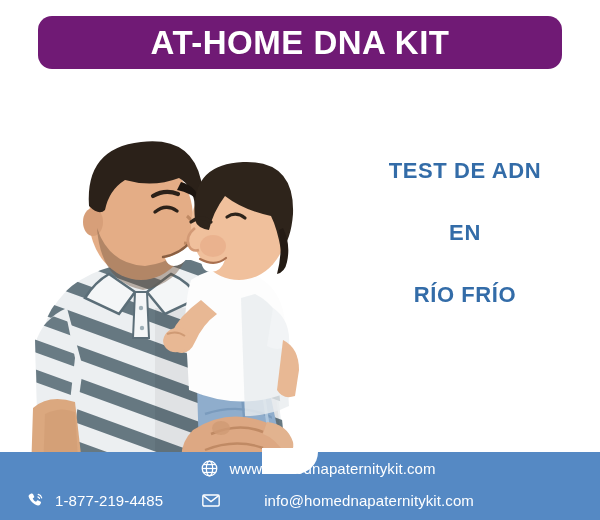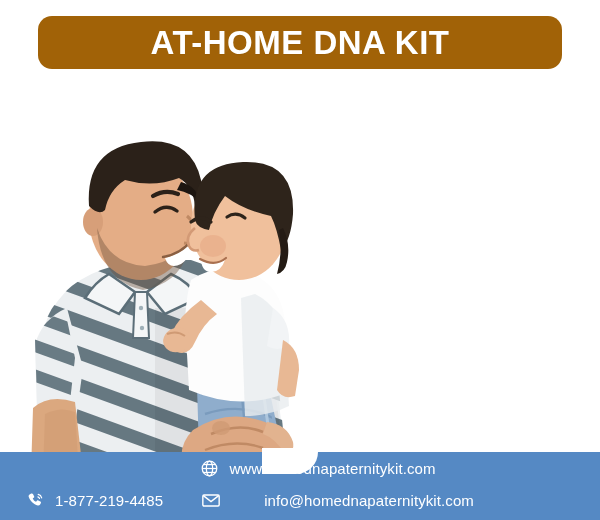--- a/index.html
+++ b/index.html
@@ -15,21 +15,21 @@
     width:600px; height:520px;
     background:#ffffff;
     overflow:hidden;
   }
 
   
   #header-banner {
     position:absolute;
     left:38px; top:16px;
     width:524px; height:53px;
-    background:#a16207;
+    background:#701a75;
     border-radius:14px;
     display:flex;
     align-items:center;
     justify-content:center;
   }
   #header-title {
     color:#ffffff;
     font-size:33px;
     font-weight:bold;
     letter-spacing:0.5px;
@@ -254,20 +254,25 @@
         <path d="M188 352 q34 -22 72 -8 q24 10 24 32 l0 14 l-106 0 q-6 -22 10 -38 z" fill="#dda883"></path>
         <path d="M206 356 q28 -12 52 -2" stroke="#c08a64" stroke-width="2.6" fill="none"></path>
         <path d="M200 372 q30 -12 58 -2" stroke="#c08a64" stroke-width="2.4" fill="none"></path>
         <ellipse cx="216" cy="350" rx="9" ry="7" fill="#cf9a74" opacity="0.8"></ellipse>
 
         <path d="M262 344 q20 2 26 20 q2 10 -8 12 q-10 -16 -22 -20 z" fill="#e2b38f"></path>
       </g>
     </svg>
   </div>
 
+  <div id="headline-block">
+    <div id="headline-line-1" class="headline-line">Test de ADN</div>
+    <div id="headline-line-2" class="headline-line">en</div>
+    <div id="headline-line-3" class="headline-line">Río Frío</div>
+  </div>
 
   <div id="footer-bar"></div>
   <div id="footer-notch"></div>
 
   <div id="footer-row-1">
     <div class="contact-item">
       <span class="contact-icon">
         <svg width="19" height="19" viewBox="0 0 24 24" fill="none" stroke="#ffffff" stroke-width="1.6">
           <circle cx="12" cy="12" r="9.2"></circle>
           <ellipse cx="12" cy="12" rx="4" ry="9.2"></ellipse>

